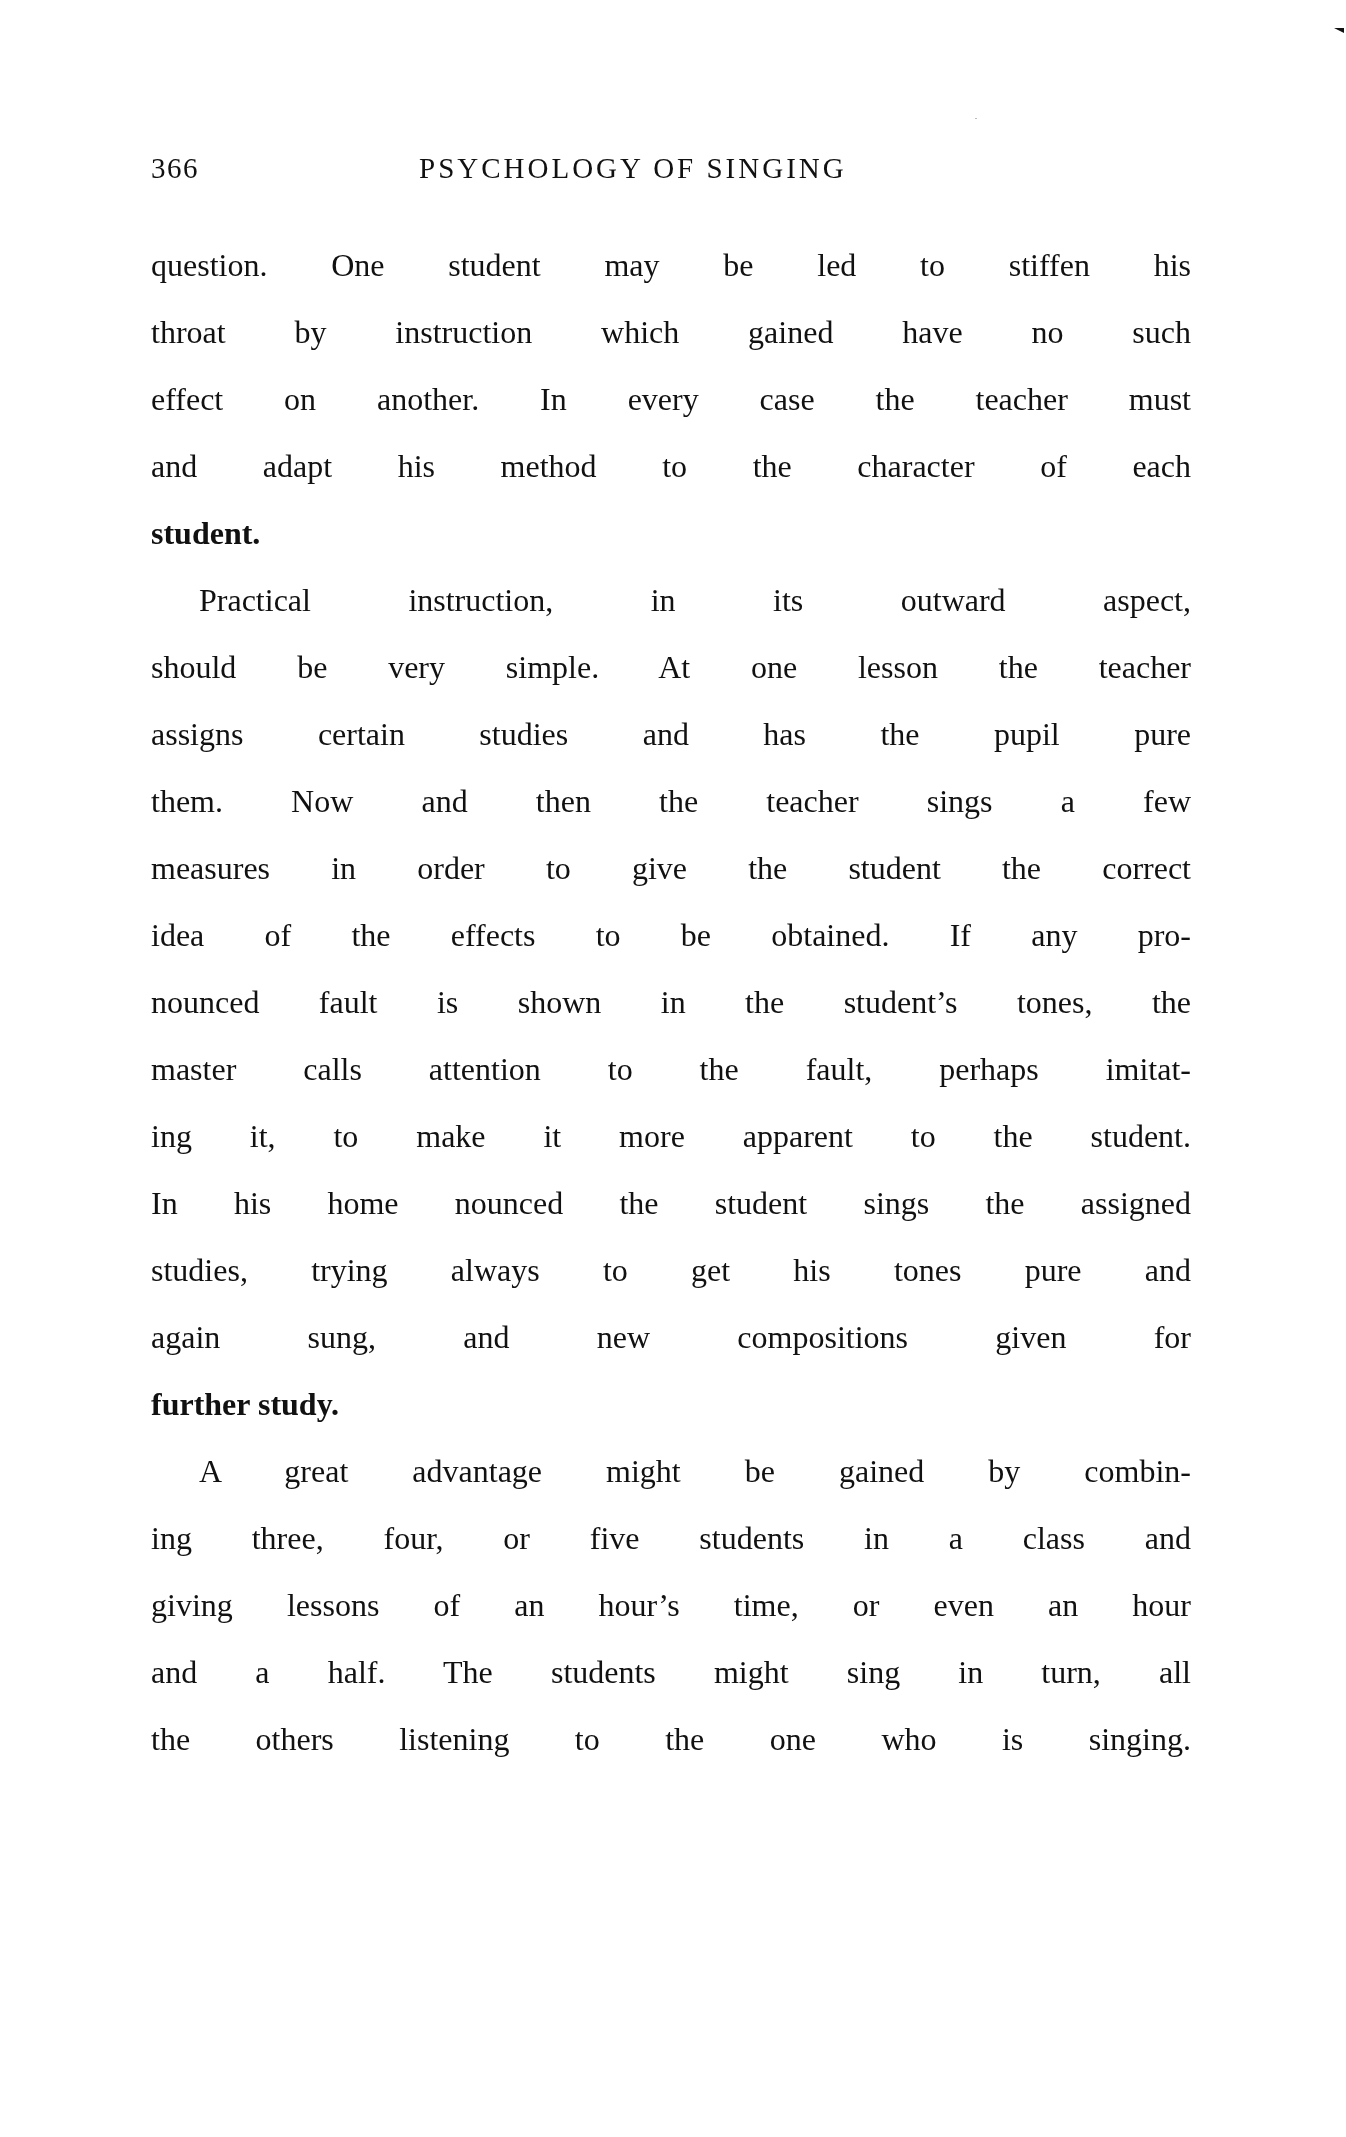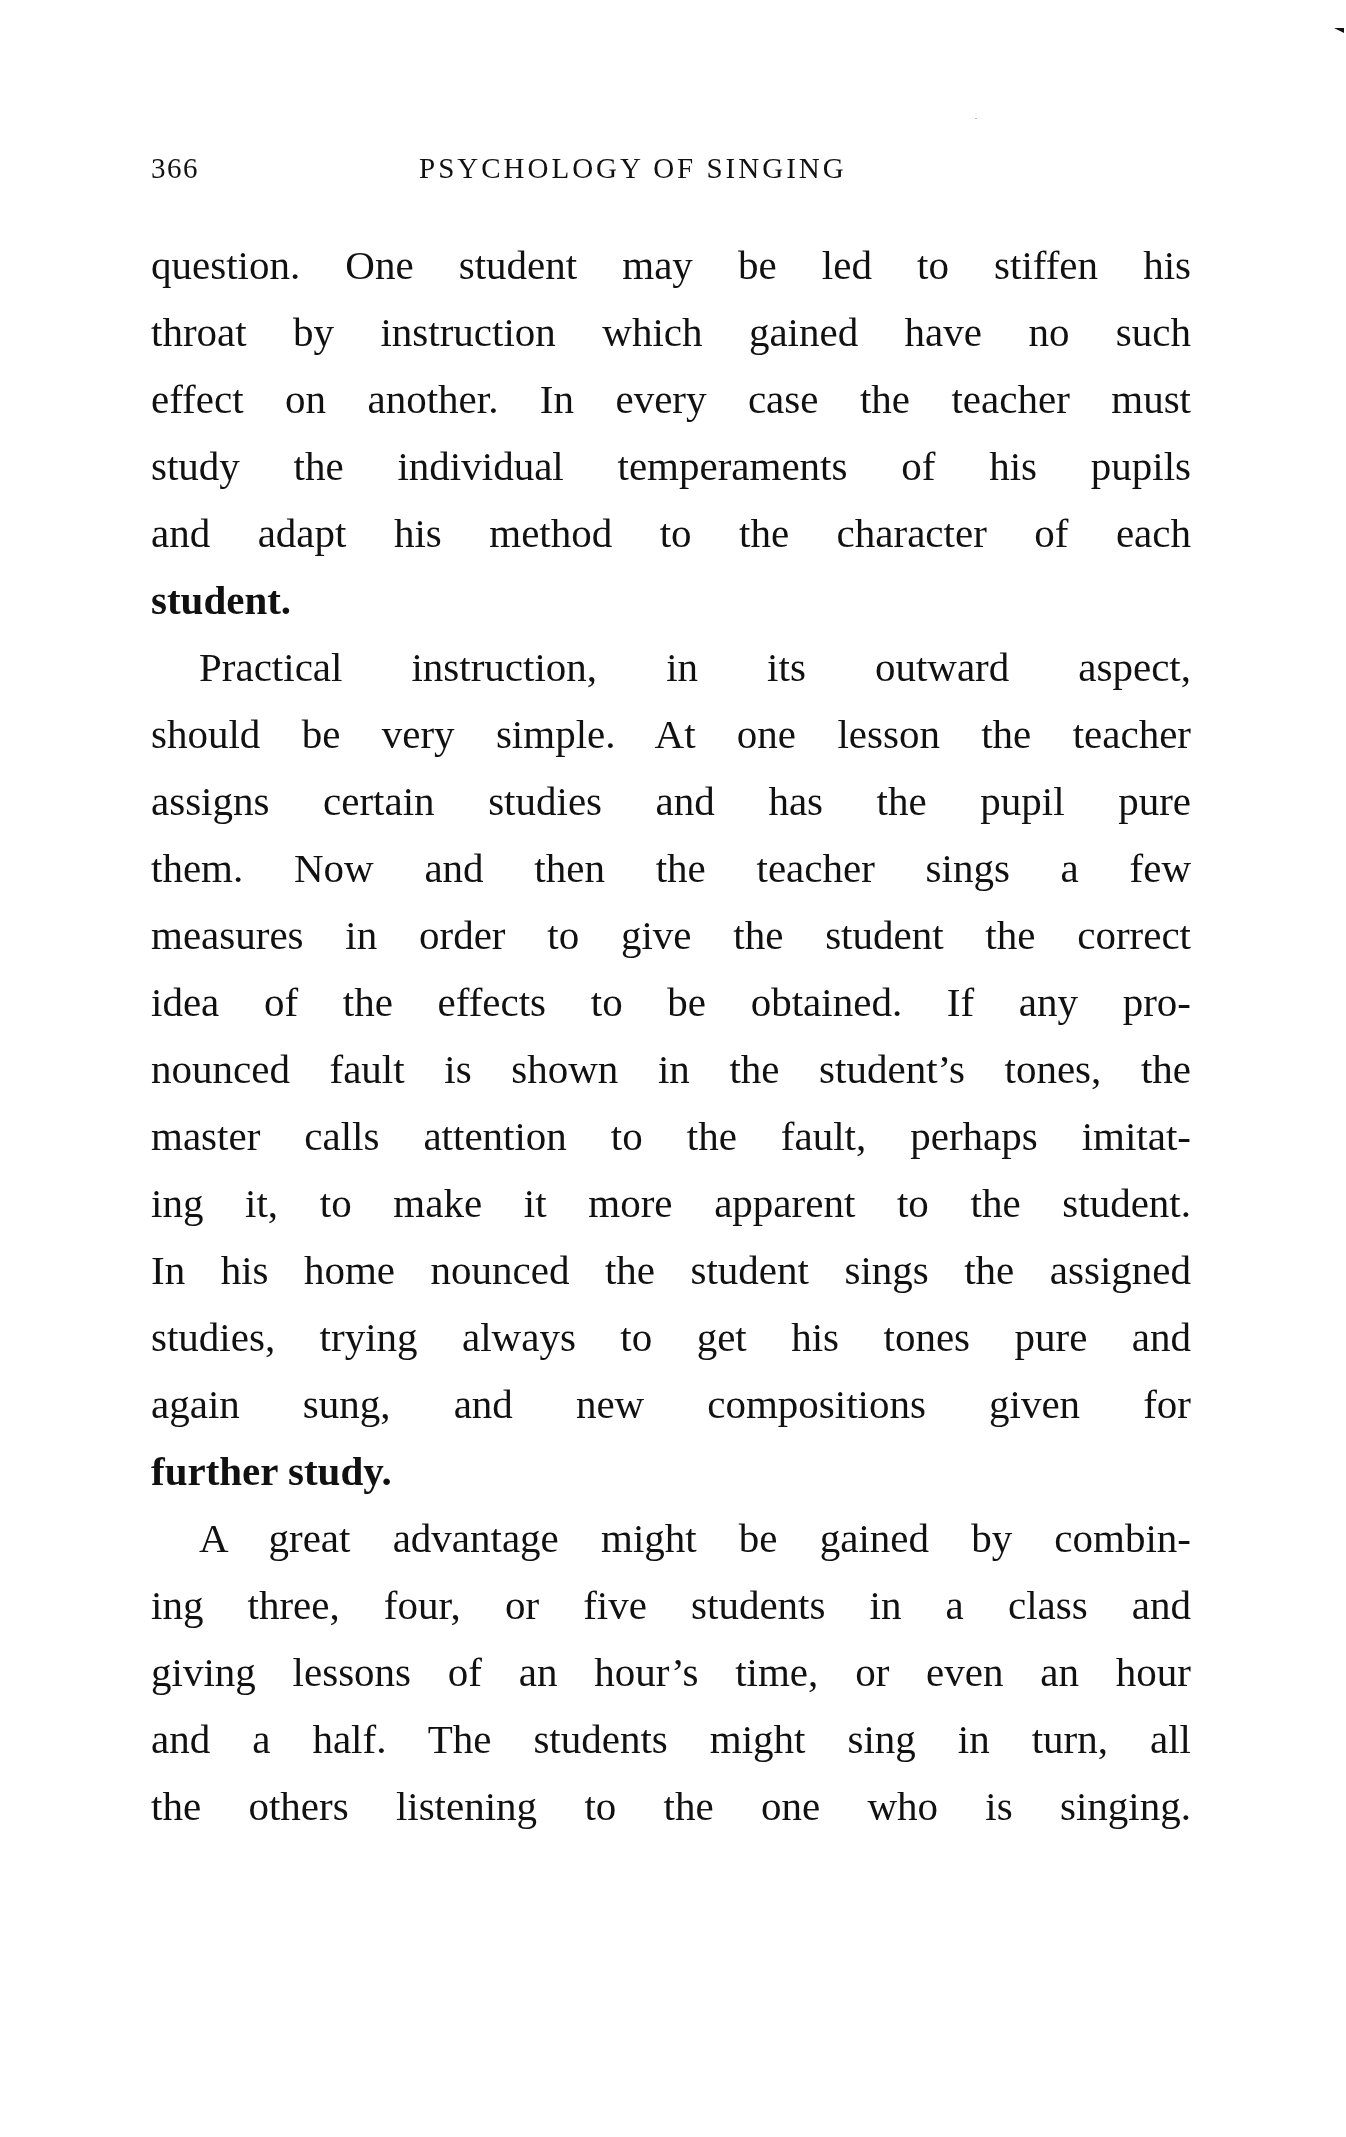--- a/index.html
+++ b/index.html
@@ -2,41 +2,40 @@
 <html><head>
 <meta charset="utf-8">
 <style>
   html, body { margin: 0; padding: 0; background: #ffffff; }
   body { width: 1346px; height: 2137px; position: relative; overflow: hidden; font-family: "Liberation Serif", "DejaVu Serif", serif; color: #111; }
   .corner-mark { position: absolute; left: 1334px; top: 28px; width: 0; height: 0; border-top: 5px solid #111; border-left: 10px solid transparent; }
   .speck { position: absolute; width: 2px; height: 1px; background: #bbb; }
   .header { position: absolute; top: 152px; left: 151px; width: 1040px; height: 40px; font-size: 29px; letter-spacing: 1.5px; }
   .page-num { position: absolute; left: 0; top: 0; }
   .running-title { position: absolute; left: 268px; top: 0; letter-spacing: 3px; }
-  .body-text { position: absolute; top: 232px; left: 151px; width: 1040px; font-size: 41px; line-height: 67px; }
+  .body-text { position: absolute; top: 232px; left: 151px; width: 1040px; font-size: 32px; line-height: 67px; }
   .line { display: block; height: 67px; white-space: nowrap; text-align: justify; text-align-last: justify; }
   .line.last { text-align-last: left; font-weight: bold; }
   .line.indent { padding-left: 48px; }
 </style>
 </head>
 <body>
 
 <div class="corner-mark"></div>
 <div class="speck" style="left:975px;top:118px;"></div>
 
 <div class="header">
   <span class="page-num">366</span>
   <span class="running-title">PSYCHOLOGY OF SINGING</span>
 </div>
 
 <div class="body-text" id="body">
     <span class="line">question.  One student may be led to stiffen his</span>
     <span class="line">throat by instruction which gained have no such</span>
     <span class="line">effect on another.  In every case the teacher must</span>
-    <span class="line">study the individual temperaments of his pupils</span>
     <span class="line">and adapt his method to the character of each</span>
     <span class="line last">student.</span>
     <span class="line indent">Practical instruction, in its outward aspect,</span>
     <span class="line">should be very simple.  At one lesson the teacher</span>
     <span class="line">assigns certain studies and has the pupil pure</span>
     <span class="line">them.  Now and then the teacher sings a few</span>
     <span class="line">measures in order to give the student the correct</span>
     <span class="line">idea of the effects to be obtained.  If any pro-</span>
     <span class="line">nounced fault is shown in the student’s tones, the</span>
     <span class="line">master calls attention to the fault, perhaps imitat-</span>

